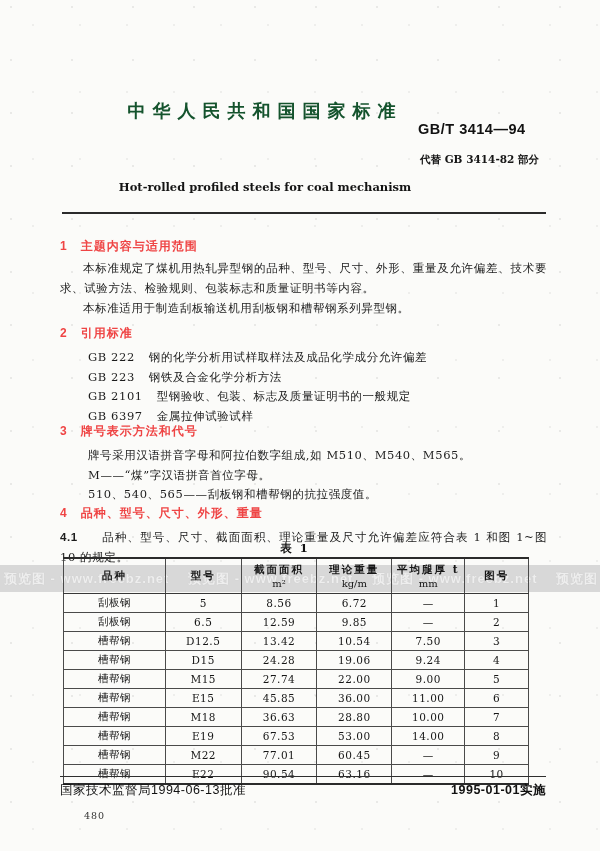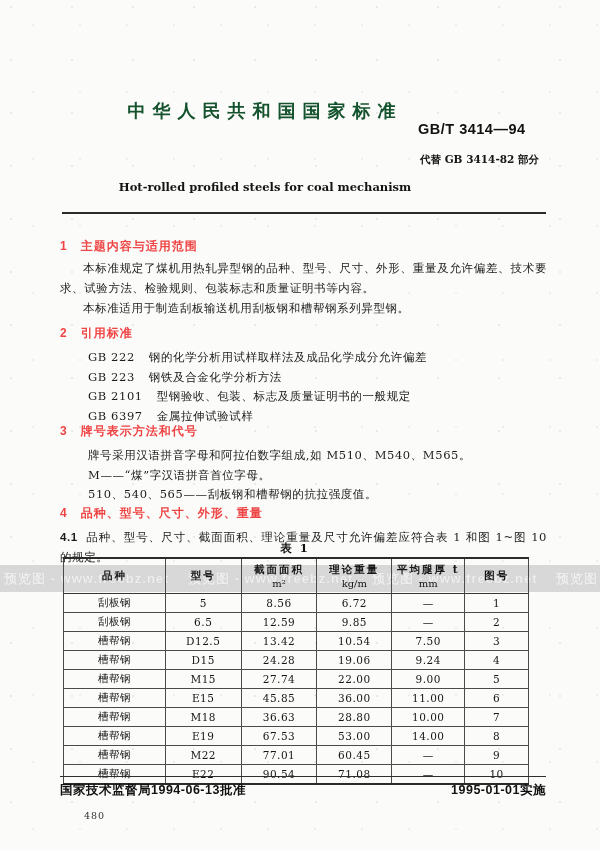--- a/index.html
+++ b/index.html
@@ -73,21 +73,21 @@
     letter-spacing:0.6px;text-align:justify;
   }
   .indent{text-indent:2em;}
   .ref-list{left:88px;width:458px;font-size:11.5px;line-height:19.5px;letter-spacing:0.6px;}
   .ref-list .code{margin-right:14px;}
   .s1h{top:238px;} .s1p1{top:259px;} .s1p2{top:299px;}
   .s2h{top:325px;} .s2l{top:348px;}
   .s3h{top:423px;} .s3l{top:446px;}
   .s4h{top:505px;}
   .s41{top:528px;}
-  .s41 .n{font-family:"Liberation Sans","DejaVu Sans",sans-serif;font-weight:bold;margin-right:8px;}
+  .s41 .n{font-family:"Liberation Sans","DejaVu Sans",sans-serif;font-weight:bold;margin-right:24px;}
   
   .tbl-caption{
     left:62px;top:541px;width:466px;text-align:center;
     font-size:11.5px;font-weight:bold;letter-spacing:2px;color:#111;
   }
   table.t1tbl{
     position:absolute;left:63px;top:557px;width:466px;z-index:3;
     border-collapse:collapse;table-layout:fixed;
     font-size:10.5px;color:#161616;
   }
@@ -97,21 +97,21 @@
   }
   table.t1tbl thead th{height:34px;font-weight:bold;letter-spacing:2px;}
   table.t1tbl{border-top:2.5px solid #2b2b2b;border-bottom:2px solid #2b2b2b;padding-left:21px;}
   table.t1tbl thead th{border-bottom:1.5px solid #383838;}
   .th-unit{font-weight:normal;letter-spacing:0;font-size:10px;margin-top:1px;}
   col.c0{width:21.9%;} col.c1{width:16.3%;} col.c2{width:16.3%;}
   col.c3{width:16.1%;} col.c4{width:15.7%;} col.c5{width:13.7%;}
   
   .f-rule{left:60px;top:776px;width:486px;border-top:1.5px solid #2e2e2e;height:0;}
   .f-approved{
-    left:60px;top:782px;font-size:12.5px;font-weight:bold;
+    left:60px;top:782px;font-size:12.5px;font-weight:normal;
     font-family:"Liberation Sans","DejaVu Sans",sans-serif;color:#111;letter-spacing:0.5px;
   }
   .f-impl{
     left:300px;top:782px;width:246px;text-align:right;
     font-size:12.5px;font-weight:bold;
     font-family:"Liberation Sans","DejaVu Sans",sans-serif;color:#111;letter-spacing:0.5px;
   }
   .pageno{left:84px;top:810px;font-size:9.5px;color:#333;letter-spacing:1px;}
 </style>
 </head>
@@ -267,21 +267,21 @@
           <td>M22</td>
           <td>77.01</td>
           <td>60.45</td>
           <td>—</td>
           <td>9</td>
         </tr>
         <tr>
           <td>槽帮钢</td>
           <td>E22</td>
           <td>90.54</td>
-          <td>71.08</td>
+          <td>63.16</td>
           <td>—</td>
           <td>10</td>
         </tr>
       </tbody>
   </table>
 
   <div class="abs z f-rule"></div>
   <div class="abs z f-approved">国家技术监督局1994-06-13批准</div>
   <div class="abs z f-impl">1995-01-01实施</div>
   <div class="abs z pageno">480</div>

